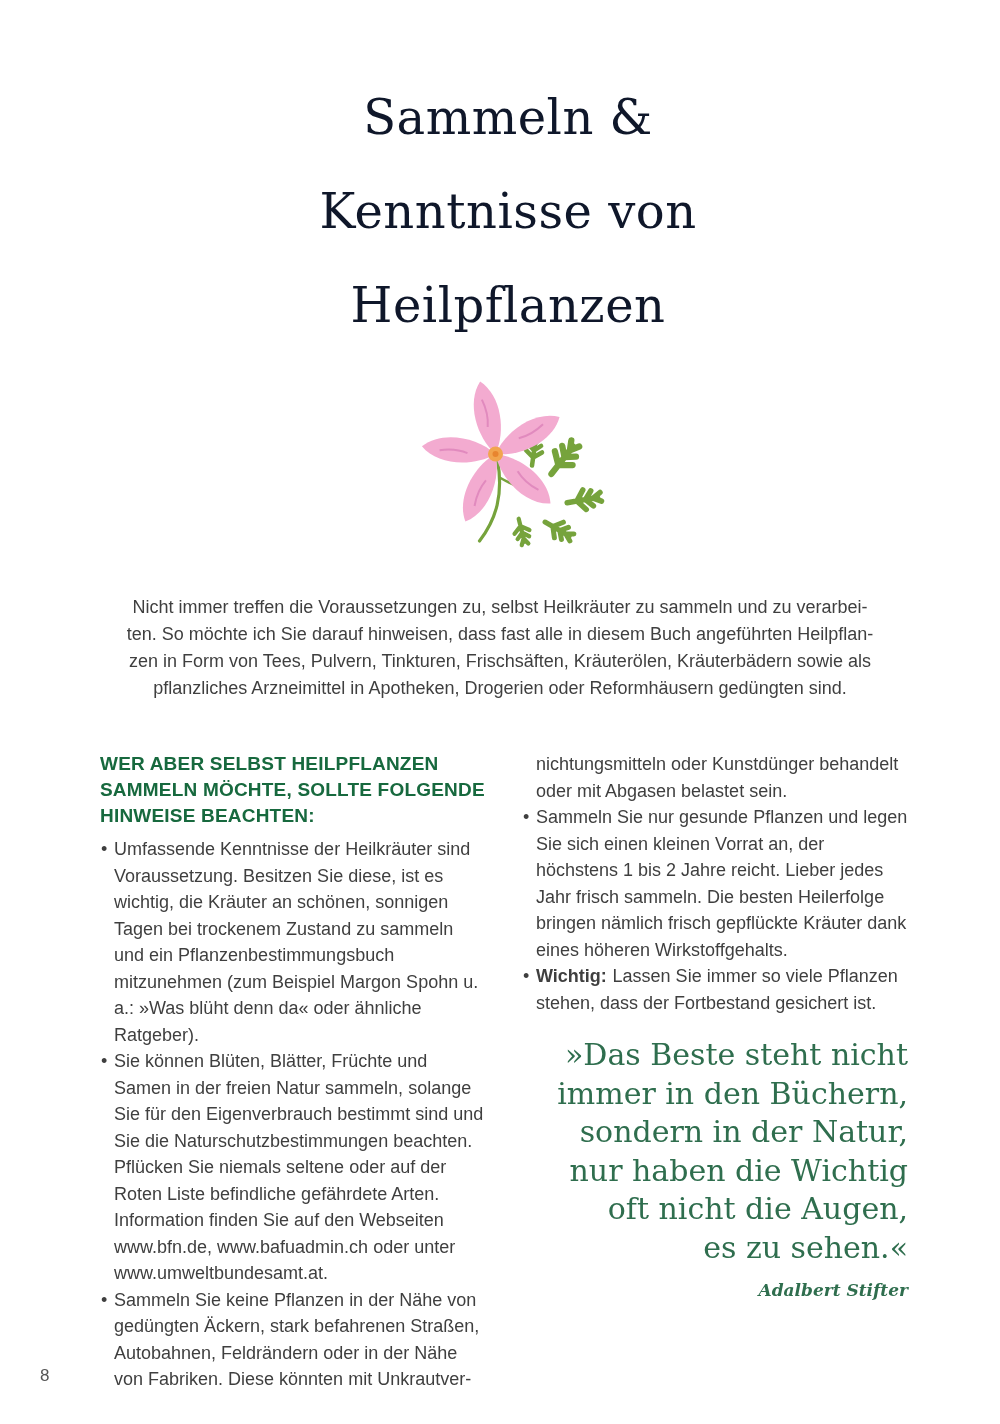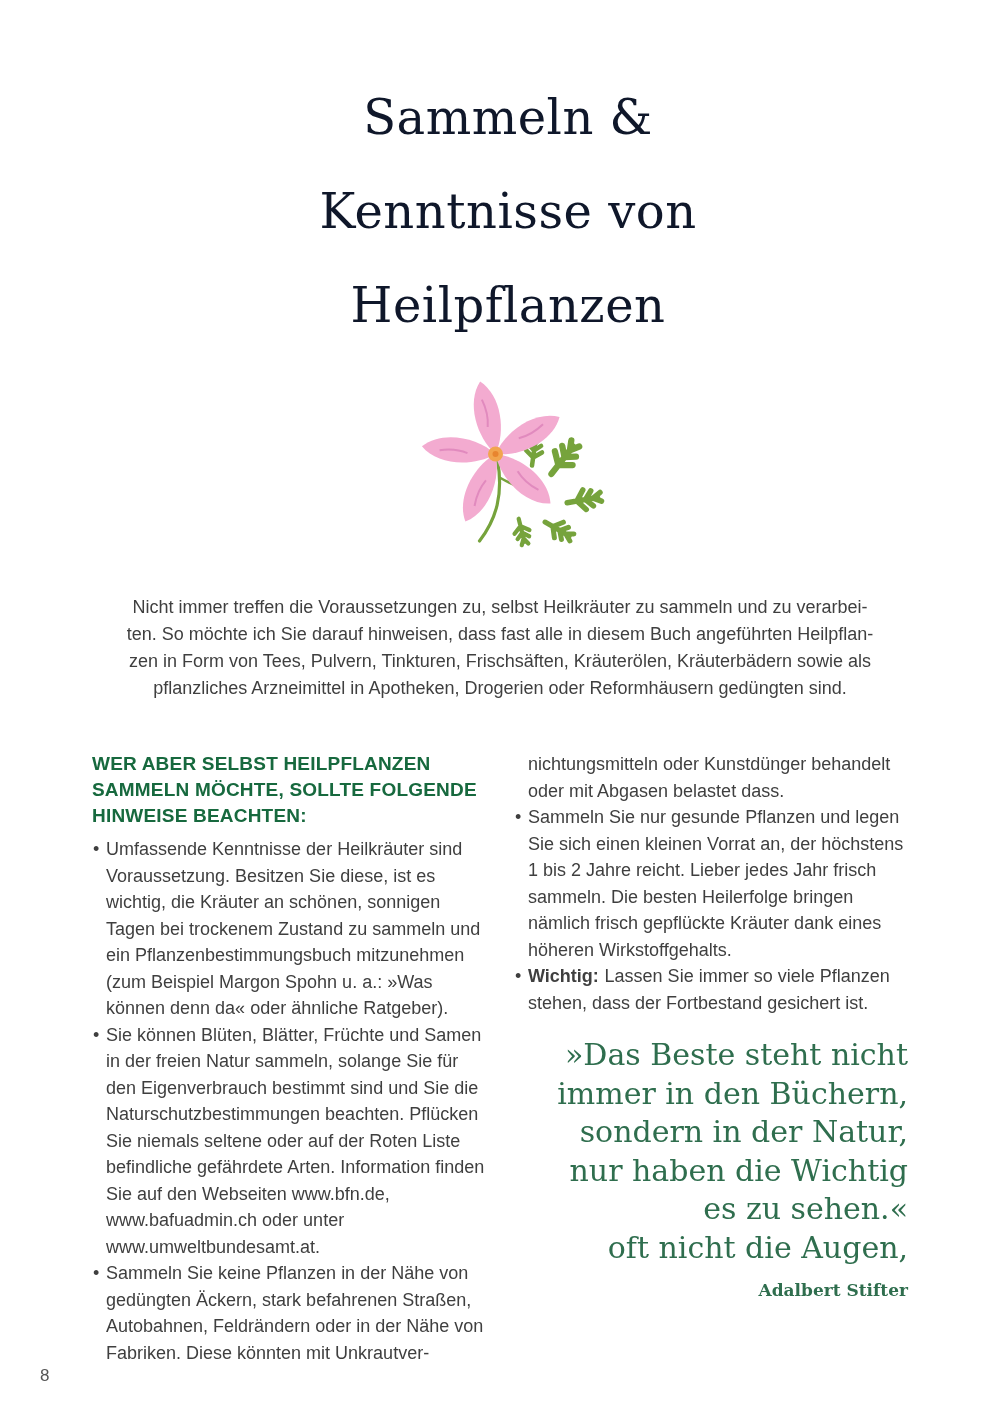--- a/index.html
+++ b/index.html
@@ -30,21 +30,21 @@
     text-align:center;
     font-size:18px;line-height:27px;
     color:#3f3f3f;
   }
   .intro-line{display:block;white-space:nowrap;}
   
   .columns{
     position:absolute;top:751px;left:92px;width:816px;
     display:flex;gap:28px;
   }
-  .col{width:394px;}
+  .col{width:394px;margin-left:8px;}
   .heading{
     margin:0 0 7px 0;
     font-size:19px;line-height:26px;
     font-weight:bold;
     letter-spacing:0.2px;
     color:#17693e;
   }
   .item{
     position:relative;
     padding-left:14px;
@@ -63,21 +63,21 @@
     text-align:right;
     font-family:"DejaVu Serif",serif;
     font-size:30px;line-height:38.5px;
     color:#2f6e4e;
   }
   .quote-line{display:block;white-space:nowrap;}
   .attribution{
     margin-top:13px;
     font-family:"DejaVu Serif",serif;
     font-size:17px;line-height:20px;
-    font-weight:bold;
+    font-style:italic;font-weight:bold;
     color:#2f6e4e;
   }
   
   .page-number{
     position:absolute;left:40px;top:1366px;
     font-size:17px;color:#565656;
   }
 </style>
 </head>
 <body>
@@ -144,47 +144,47 @@
     <span class="intro-line">Nicht immer treffen die Voraussetzungen zu, selbst Heilkräuter zu sammeln und zu verarbei-</span>
     <span class="intro-line">ten. So möchte ich Sie darauf hinweisen, dass fast alle in diesem Buch angeführten Heilpflan-</span>
     <span class="intro-line">zen in Form von Tees, Pulvern, Tinkturen, Frischsäften, Kräuterölen, Kräuterbädern sowie als</span>
     <span class="intro-line">pflanzliches Arzneimittel in Apotheken, Drogerien oder Reformhäusern gedüngten sind.</span>
   </p>
 
   <div class="columns">
     <div class="col">
       <h2 class="heading">WER ABER SELBST HEILPFLANZEN SAMMELN MÖCHTE, SOLLTE FOLGENDE HINWEISE BEACHTEN:</h2>
       <div class="item bullet">
-        <span class="item-text">Umfassende Kenntnisse der Heilkräuter sind Voraussetzung. Besitzen Sie diese, ist es wichtig, die Kräuter an schönen, sonnigen Tagen bei trockenem Zustand zu sammeln und ein Pflanzenbestimmungsbuch mitzunehmen (zum Beispiel Margon Spohn u. a.: »Was können denn da« oder ähnliche Ratgeber).</span>
+        <span class="item-text">Umfassende Kenntnisse der Heilkräuter sind Voraussetzung. Besitzen Sie diese, ist es wichtig, die Kräuter an schönen, sonnigen Tagen bei trockenem Zustand zu sammeln und ein Pflanzenbestimmungsbuch mitzunehmen (zum Beispiel Margon Spohn u. a.: »Was blüht denn da« oder ähnliche Ratgeber).</span>
       </div>
       <div class="item bullet">
         <span class="item-text">Sie können Blüten, Blätter, Früchte und Samen in der freien Natur sammeln, solange Sie für den Eigenverbrauch bestimmt sind und Sie die Naturschutzbestimmungen beachten. Pflücken Sie niemals seltene oder auf der Roten Liste befindliche gefährdete Arten. Information finden Sie auf den Webseiten www.bfn.de, www.bafuadmin.ch oder unter www.umweltbundesamt.at.</span>
       </div>
       <div class="item bullet">
         <span class="item-text">Sammeln Sie keine Pflanzen in der Nähe von gedüngten Äckern, stark befahrenen Straßen, Autobahnen, Feldrändern oder in der Nähe von Fabriken. Diese könnten mit Unkrautver-</span>
       </div>
     </div>
     <div class="col">
       <div class="item">
-        <span class="item-text">nichtungsmitteln oder Kunstdünger behandelt oder mit Abgasen belastet dass.</span>
+        <span class="item-text">nichtungsmitteln oder Kunstdünger behandelt oder mit Abgasen belastet sein.</span>
       </div>
       <div class="item bullet">
         <span class="item-text">Sammeln Sie nur gesunde Pflanzen und legen Sie sich einen kleinen Vorrat an, der höchstens 1 bis 2 Jahre reicht. Lieber jedes Jahr frisch sammeln. Die besten Heilerfolge bringen nämlich frisch gepflückte Kräuter dank eines höheren Wirkstoffgehalts.</span>
       </div>
       <div class="item bullet">
         <span class="item-text"><b class="lead">Wichtig:</b><span>Lassen Sie immer so viele Pflanzen stehen, dass der Fortbestand gesichert ist.</span></span>
       </div>
     </div>
   </div>
 
   <blockquote class="quote" style="margin:0;">
     <span class="quote-line">»Das Beste steht nicht</span>
     <span class="quote-line">immer in den Büchern,</span>
     <span class="quote-line">sondern in der Natur,</span>
     <span class="quote-line">nur haben die Wichtig</span>
+    <span class="quote-line">oft nicht die Augen,</span>
     <span class="quote-line">es zu sehen.«</span>
-    <span class="quote-line">oft nicht die Augen,</span>
     <div class="attribution">Adalbert Stifter</div>
   </blockquote>
 
   <div class="page-number">8</div>
 
 </div>
 
 </body></html>

